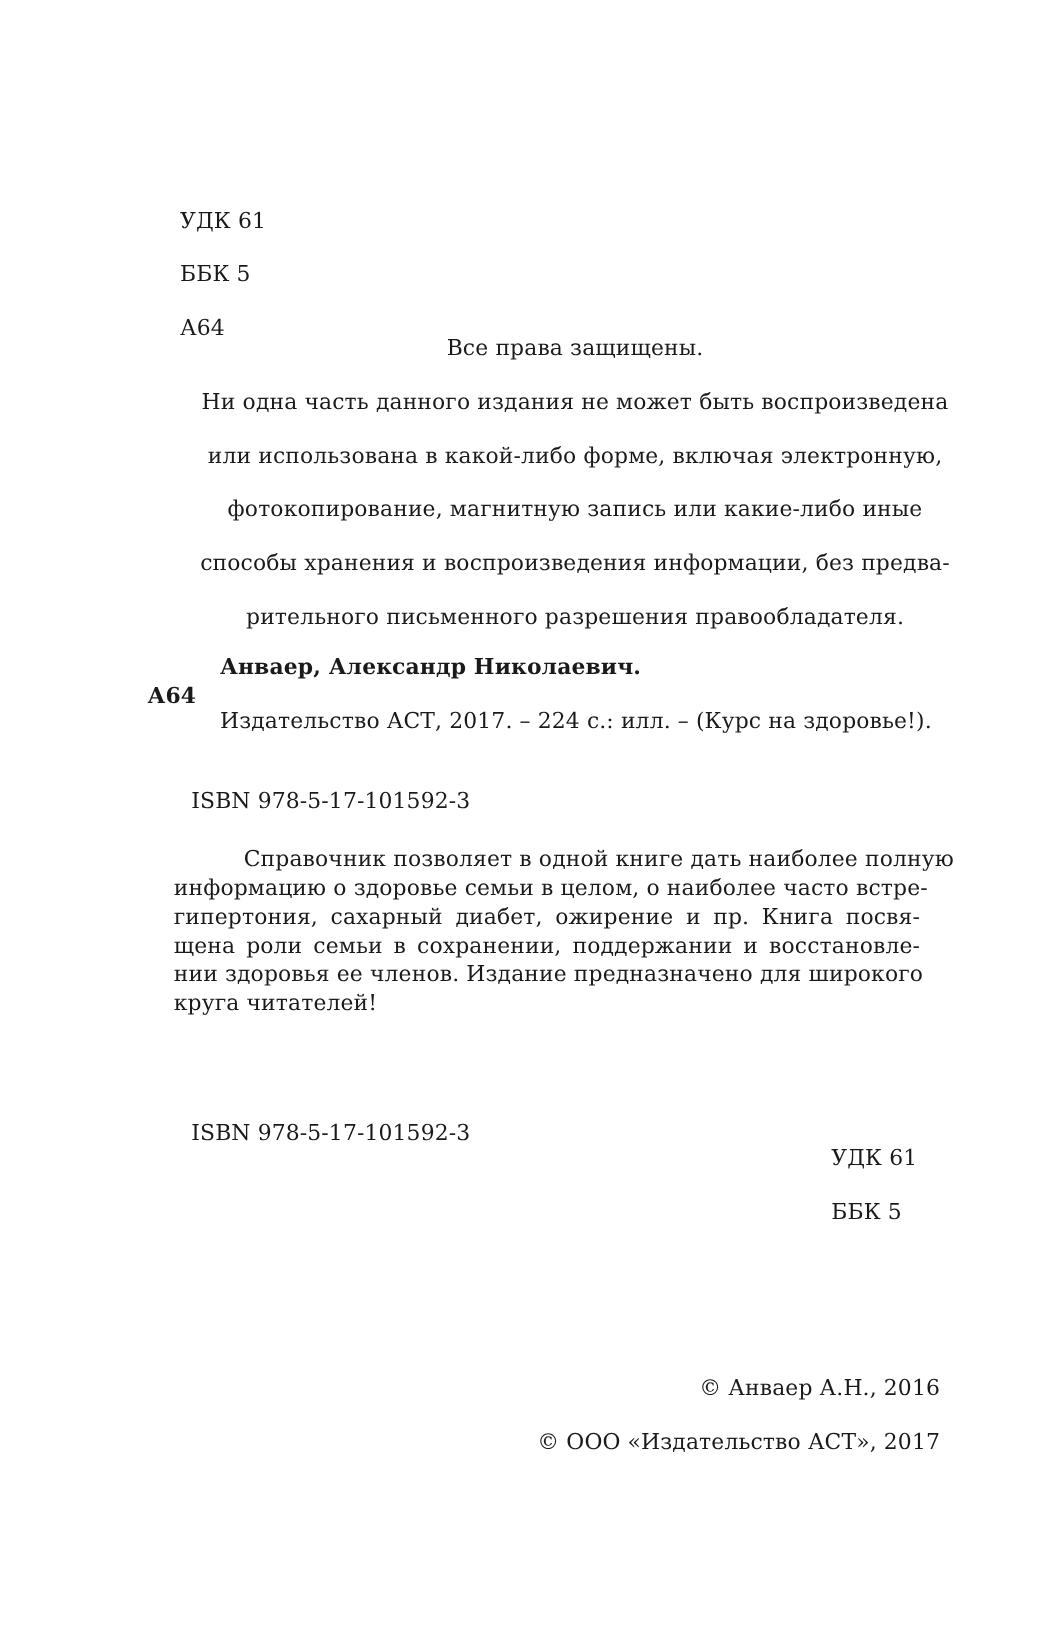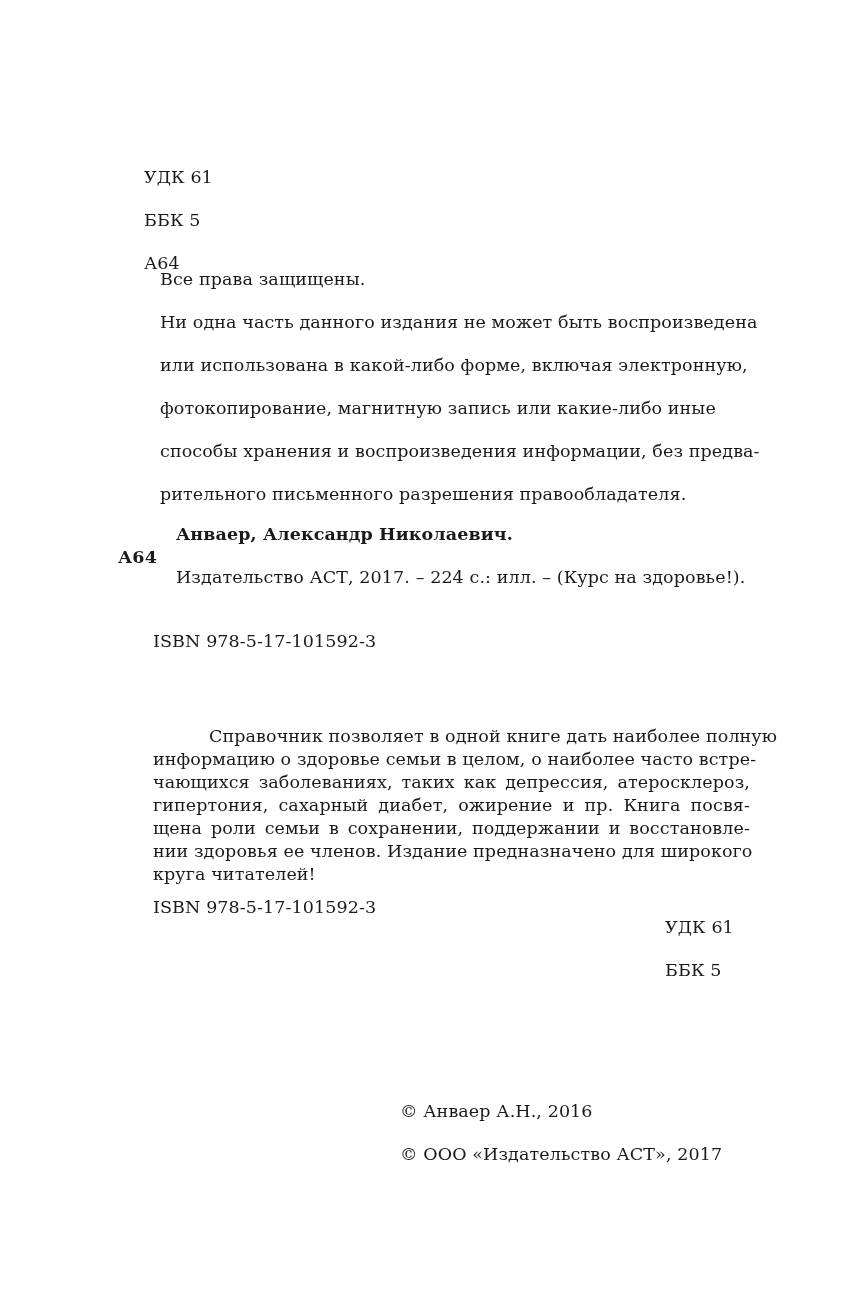--- a/index.html
+++ b/index.html
@@ -5,29 +5,29 @@
     html, body { margin: 0; padding: 0; background: #ffffff; }
     body {
       width: 845px; height: 1312px; position: relative; overflow: hidden;
       font-family: "DejaVu Serif", "Liberation Serif", serif;
       color: #1a1a1a;
     }
     .abs { position: absolute; }
     .fs { font-size: 17.5px; line-height: 23px; letter-spacing: 0.1px; }
     .bold { font-weight: bold; }
     .line { white-space: nowrap; }
-    .center { }
-    .right { }
+    .center { text-align: center; }
+    .right { text-align: right; }
     .codes-top { left: 144px; top: 146px; }
     .rights { left: 160px; top: 248px; width: 600px; }
     .entry-author { left: 176px; top: 523px; }
     .entry-code { left: 118px; top: 546px; }
     .entry-text { left: 176px; top: 546px; }
     .isbn1 { left: 153px; top: 630px; }
-    .annot { left: 153px; top: 677px; width: 597px; margin-top: 48px; }
+    .annot { left: 139px; top: 677px; width: 597px; }
     .annot .line { display: block; text-align: justify; text-align-last: justify; }
     .annot .line.last { text-align-last: left; }
     .annot .line.first { padding-left: 56px; }
     .isbn2 { left: 153px; top: 896px; }
     .codes-bottom { left: 665px; top: 896px; }
     .copyright { left: 400px; top: 1080px; width: 352px; }
     .line-block { display: block; margin-top: 20px; }
   </style>
 </head>
 <body>
@@ -51,21 +51,20 @@
 <div class="abs entry-code fs bold">А64</div>
 <div class="abs entry-text fs">
   <span class="line-block line">Издательство АСТ, 2017. – 224 с.: илл. – (Курс на здоровье!).</span>
 </div>
 
 <div class="abs isbn1 fs line">ISBN 978-5-17-101592-3</div>
 
 <div class="abs annot fs">
   <span class="line first">Справочник позволяет в одной книге дать наиболее полную</span>
   <span class="line">информацию о здоровье семьи в целом, о наиболее часто встре-</span>
-  <span class="line">чающихся заболеваниях, таких как депрессия, атеросклероз,</span>
   <span class="line">гипертония, сахарный диабет, ожирение и пр. Книга посвя-</span>
   <span class="line">щена роли семьи в сохранении, поддержании и восстановле-</span>
   <span class="line">нии здоровья ее членов. Издание предназначено для широкого</span>
   <span class="line last">круга читателей!</span>
 </div>
 
 <div class="abs isbn2 fs line">ISBN 978-5-17-101592-3</div>
 <div class="abs codes-bottom fs">
   <span class="line-block">УДК 61</span>
   <span class="line-block">ББК 5</span>

